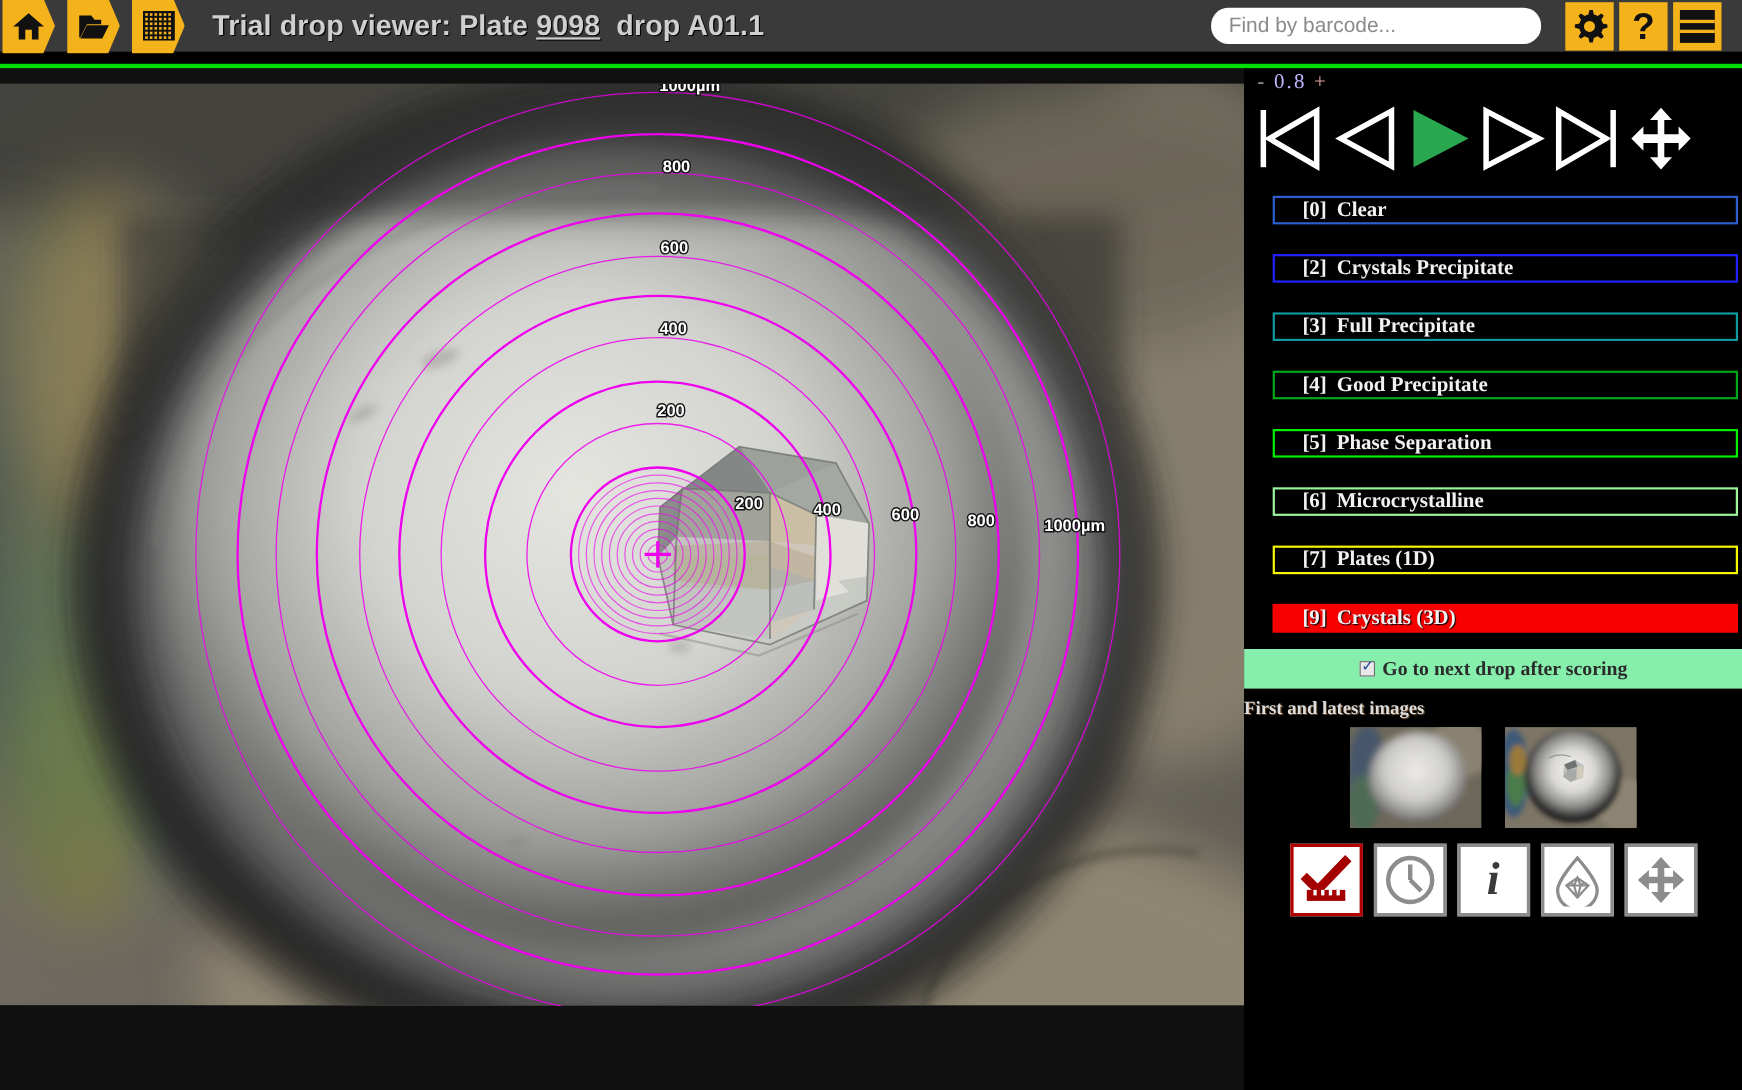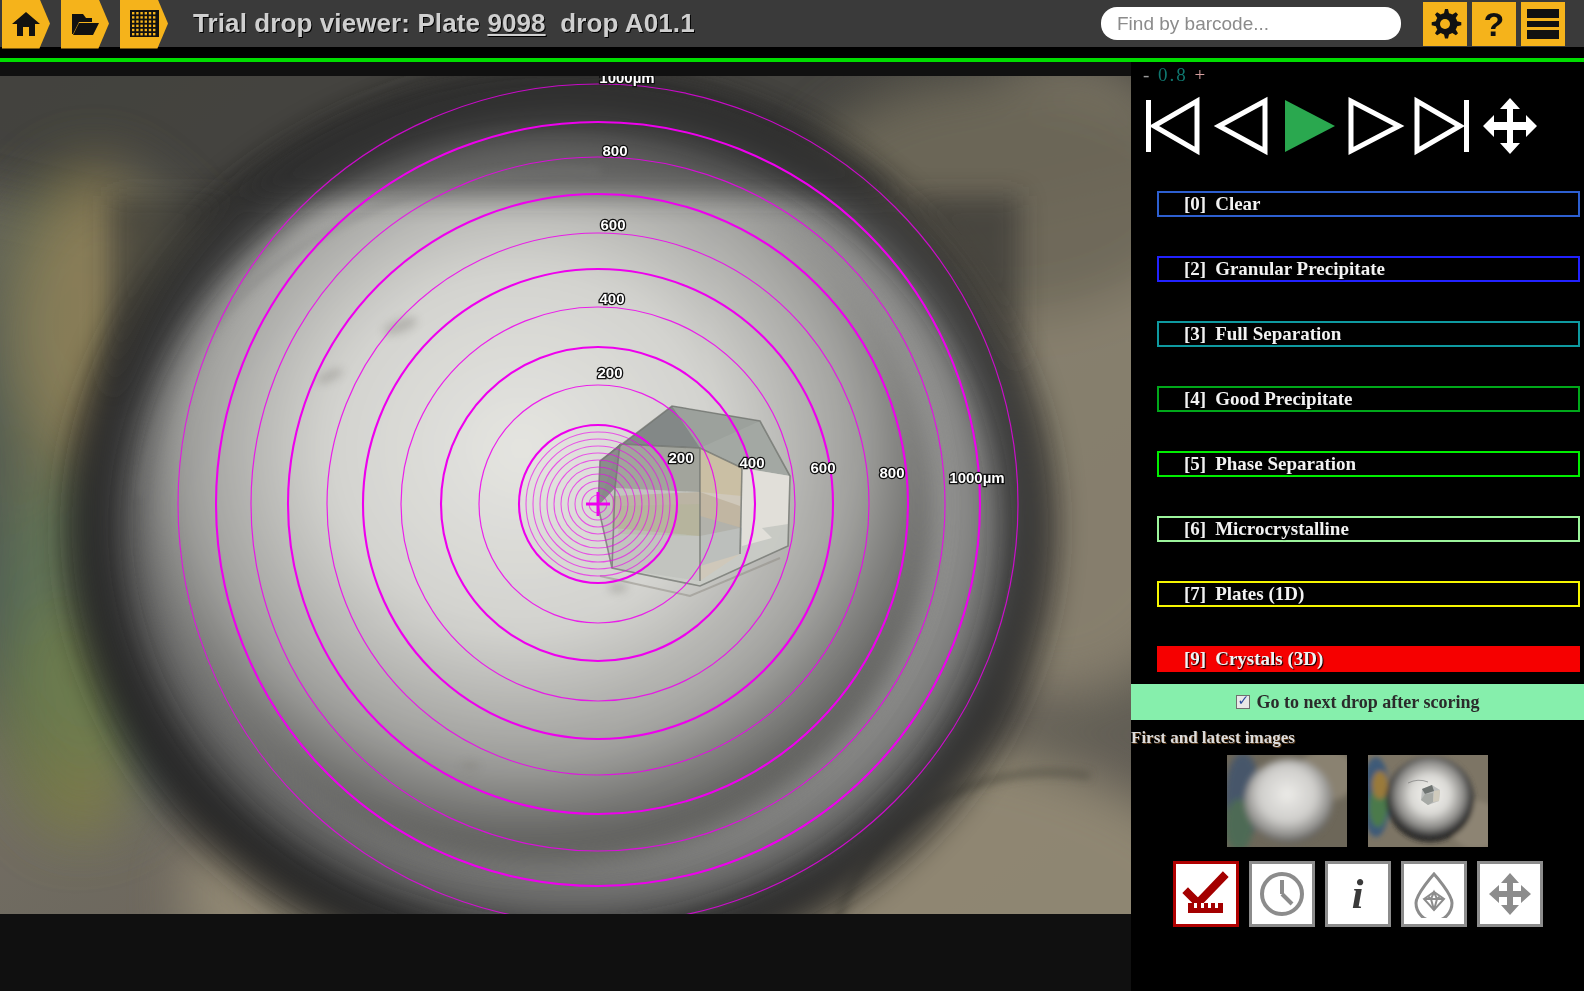--- a/index.html
+++ b/index.html
@@ -79,33 +79,33 @@
     position: absolute; left: 1131px; top: 62px;
     width: 453px; height: 929px;
     background: #000;
   }
   #zoomctl {
     height: 26px; padding: 2px 0 0 12px;
     color: #fff; font-size: 19px; letter-spacing: 2px;
     font-family: "Liberation Serif", serif;
   }
   #zoomctl .zm { color: #9a9a9a; cursor: pointer; }
-  #zoomctl .zv { color: #0f766e; }
+  #zoomctl .zv { color: #c4b5fd; }
   #zoomctl .zp { color: #d8a0a0; cursor: pointer; }
 
   #navbar {
     height: 76px; display: flex; align-items: center;
     padding-left: 8px; gap: 2px;
   }
   .navbtn { cursor: pointer; display:flex; align-items:center; }
 
   #scorelist { padding: 0 4px 0 9px; }
   .score-row {
-    position: relative; height: 53px; margin-bottom: 12px;
-    display: flex; align-items: flex-end;
+    position: relative; height: 53px; margin-bottom: 0px;
+    display: flex; align-items: center;
   }
   .swatch { width: 17px; flex: 0 0 17px; }
   .score-body {
     flex: 1; background: #000; border: 2px solid #000;
     display: flex; align-items: center; padding-left: 25px;
   }
   .score-row.selected .score-body { border-color: transparent; }
   .score-label {
     color: #f2f2f2; font-size: 19px; font-weight: bold;
     font-family: "Liberation Serif", serif;
@@ -461,30 +461,30 @@
           <span class="kk">[0]</span><span>Clear</span>
         </span>
       </div>
     </div>
 
 
     <div class="score-row">
       <div class="swatch" style="background:#0000ee"></div>
       <div class="score-body" style="border-color:#2222ff">
         <span class="score-label">
-          <span class="kk">[2]</span><span>Granular Precipitate</span>
+          <span class="kk">[2]</span><span>Crystals Precipitate</span>
         </span>
       </div>
     </div>
 
     <div class="score-row">
       <div class="swatch" style="background:#0e8d94"></div>
       <div class="score-body" style="border-color:#0e9aa0">
         <span class="score-label">
-          <span class="kk">[3]</span><span>Full Separation</span>
+          <span class="kk">[3]</span><span>Full Precipitate</span>
         </span>
       </div>
     </div>
 
     <div class="score-row">
       <div class="swatch" style="background:#009014"></div>
       <div class="score-body" style="border-color:#00a81a">
         <span class="score-label">
           <span class="kk">[4]</span><span>Good Precipitate</span>
         </span>

